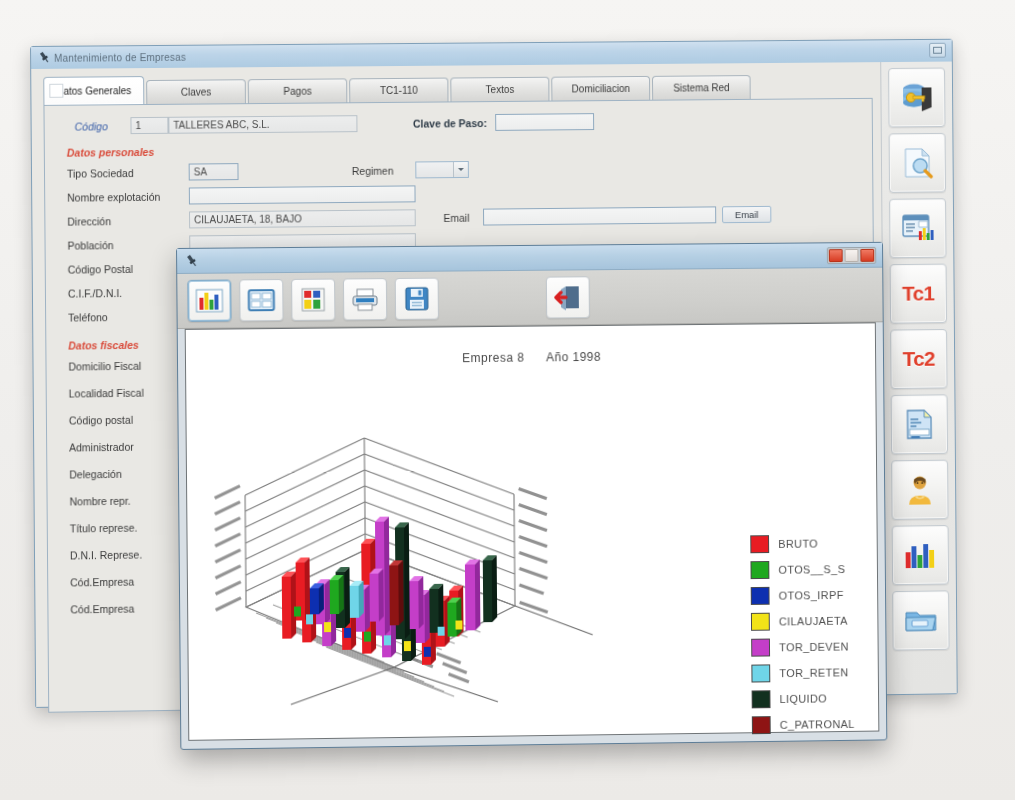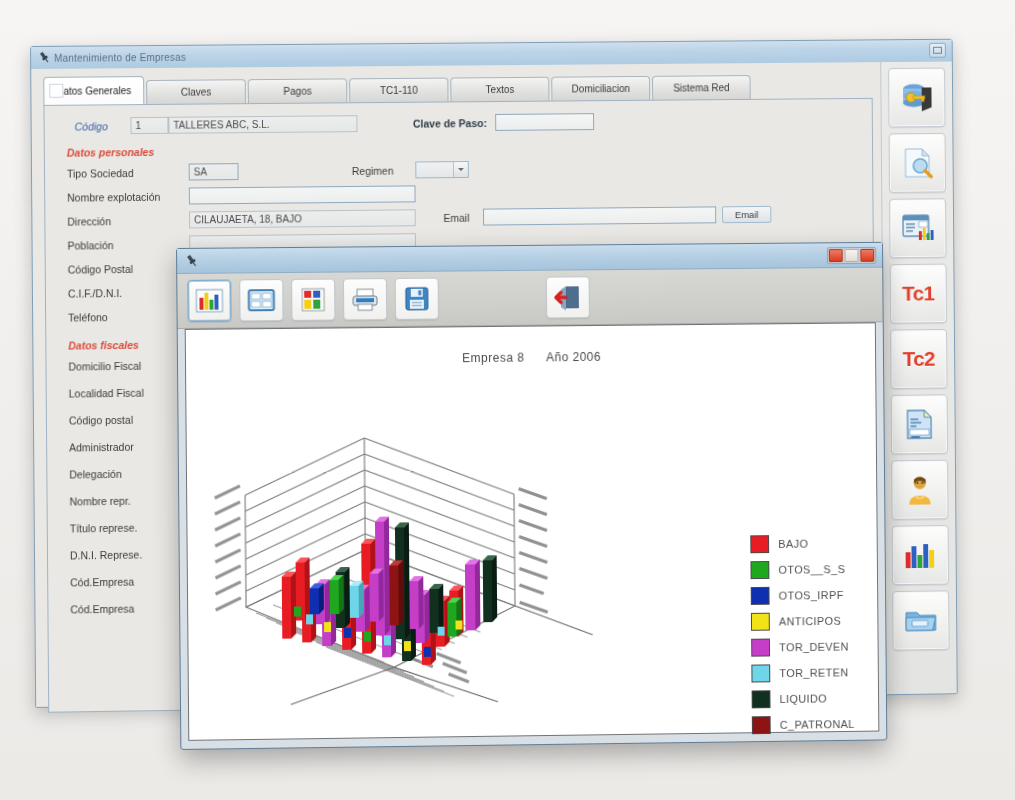--- a/index.html
+++ b/index.html
@@ -553,21 +553,21 @@
         <path d="M12 2 h13 v22 h-13 z" fill="#4f6d8c"></path>
         <path d="M12 2 l-5 3 v18 l5 3 z" fill="#8aa7c2"></path>
         <path d="M2 13 h10 M7 8 l-5 5 l5 5" stroke="#d82020" stroke-width="3.4" fill="none" stroke-linecap="round" stroke-linejoin="round"></path>
       </svg>
     </div>
   </div>
 
   <div class="fw-canvas">
 
     <div class="chart-title">
-      <span>Empresa 8</span><span class="gap"></span><span>Año 2006</span>
+      <span>Empresa 8</span><span class="gap"></span><span>Año 1998</span>
     </div>
 
     <svg class="chart3d" viewBox="0 0 430 330">
       <g stroke="#6d6d6d" stroke-width="1.15" fill="none" opacity=".88">
 
         <path d="M48 118 L168 62"></path>
           <path d="M48 134 L168 78"></path>
           <path d="M48 150 L168 94"></path>
         <path d="M48 166 L168 110"></path>
           <path d="M48 182 L168 126"></path>
@@ -749,33 +749,33 @@
           <rect x="96" y="230" width="7" height="10" fill="#1fa81f"></rect>
           <rect x="240" y="252" width="7" height="9" fill="#6fd5e8"></rect>
           <rect x="258" y="246" width="7" height="9" fill="#f2e318"></rect>
         </g>
       </g>
     </svg>
 
     <div class="legend">
       <div class="leg-row">
         <span class="leg-sw" style="background:#e81c23"></span>
-        <span class="leg-txt">BAJO</span>
+        <span class="leg-txt">BRUTO</span>
       </div>
       <div class="leg-row">
         <span class="leg-sw" style="background:#1fa81f"></span>
         <span class="leg-txt">OTOS__S_S</span>
       </div>
       <div class="leg-row">
         <span class="leg-sw" style="background:#0d2fb0"></span>
         <span class="leg-txt">OTOS_IRPF</span>
       </div>
       <div class="leg-row">
         <span class="leg-sw" style="background:#f2e318"></span>
-        <span class="leg-txt">ANTICIPOS</span>
+        <span class="leg-txt">CILAUJAETA</span>
       </div>
       <div class="leg-row">
         <span class="leg-sw" style="background:#c43ec8"></span>
         <span class="leg-txt">TOR_DEVEN</span>
       </div>
       <div class="leg-row">
         <span class="leg-sw" style="background:#6fd5e8"></span>
         <span class="leg-txt">TOR_RETEN</span>
       </div>
       <div class="leg-row">

